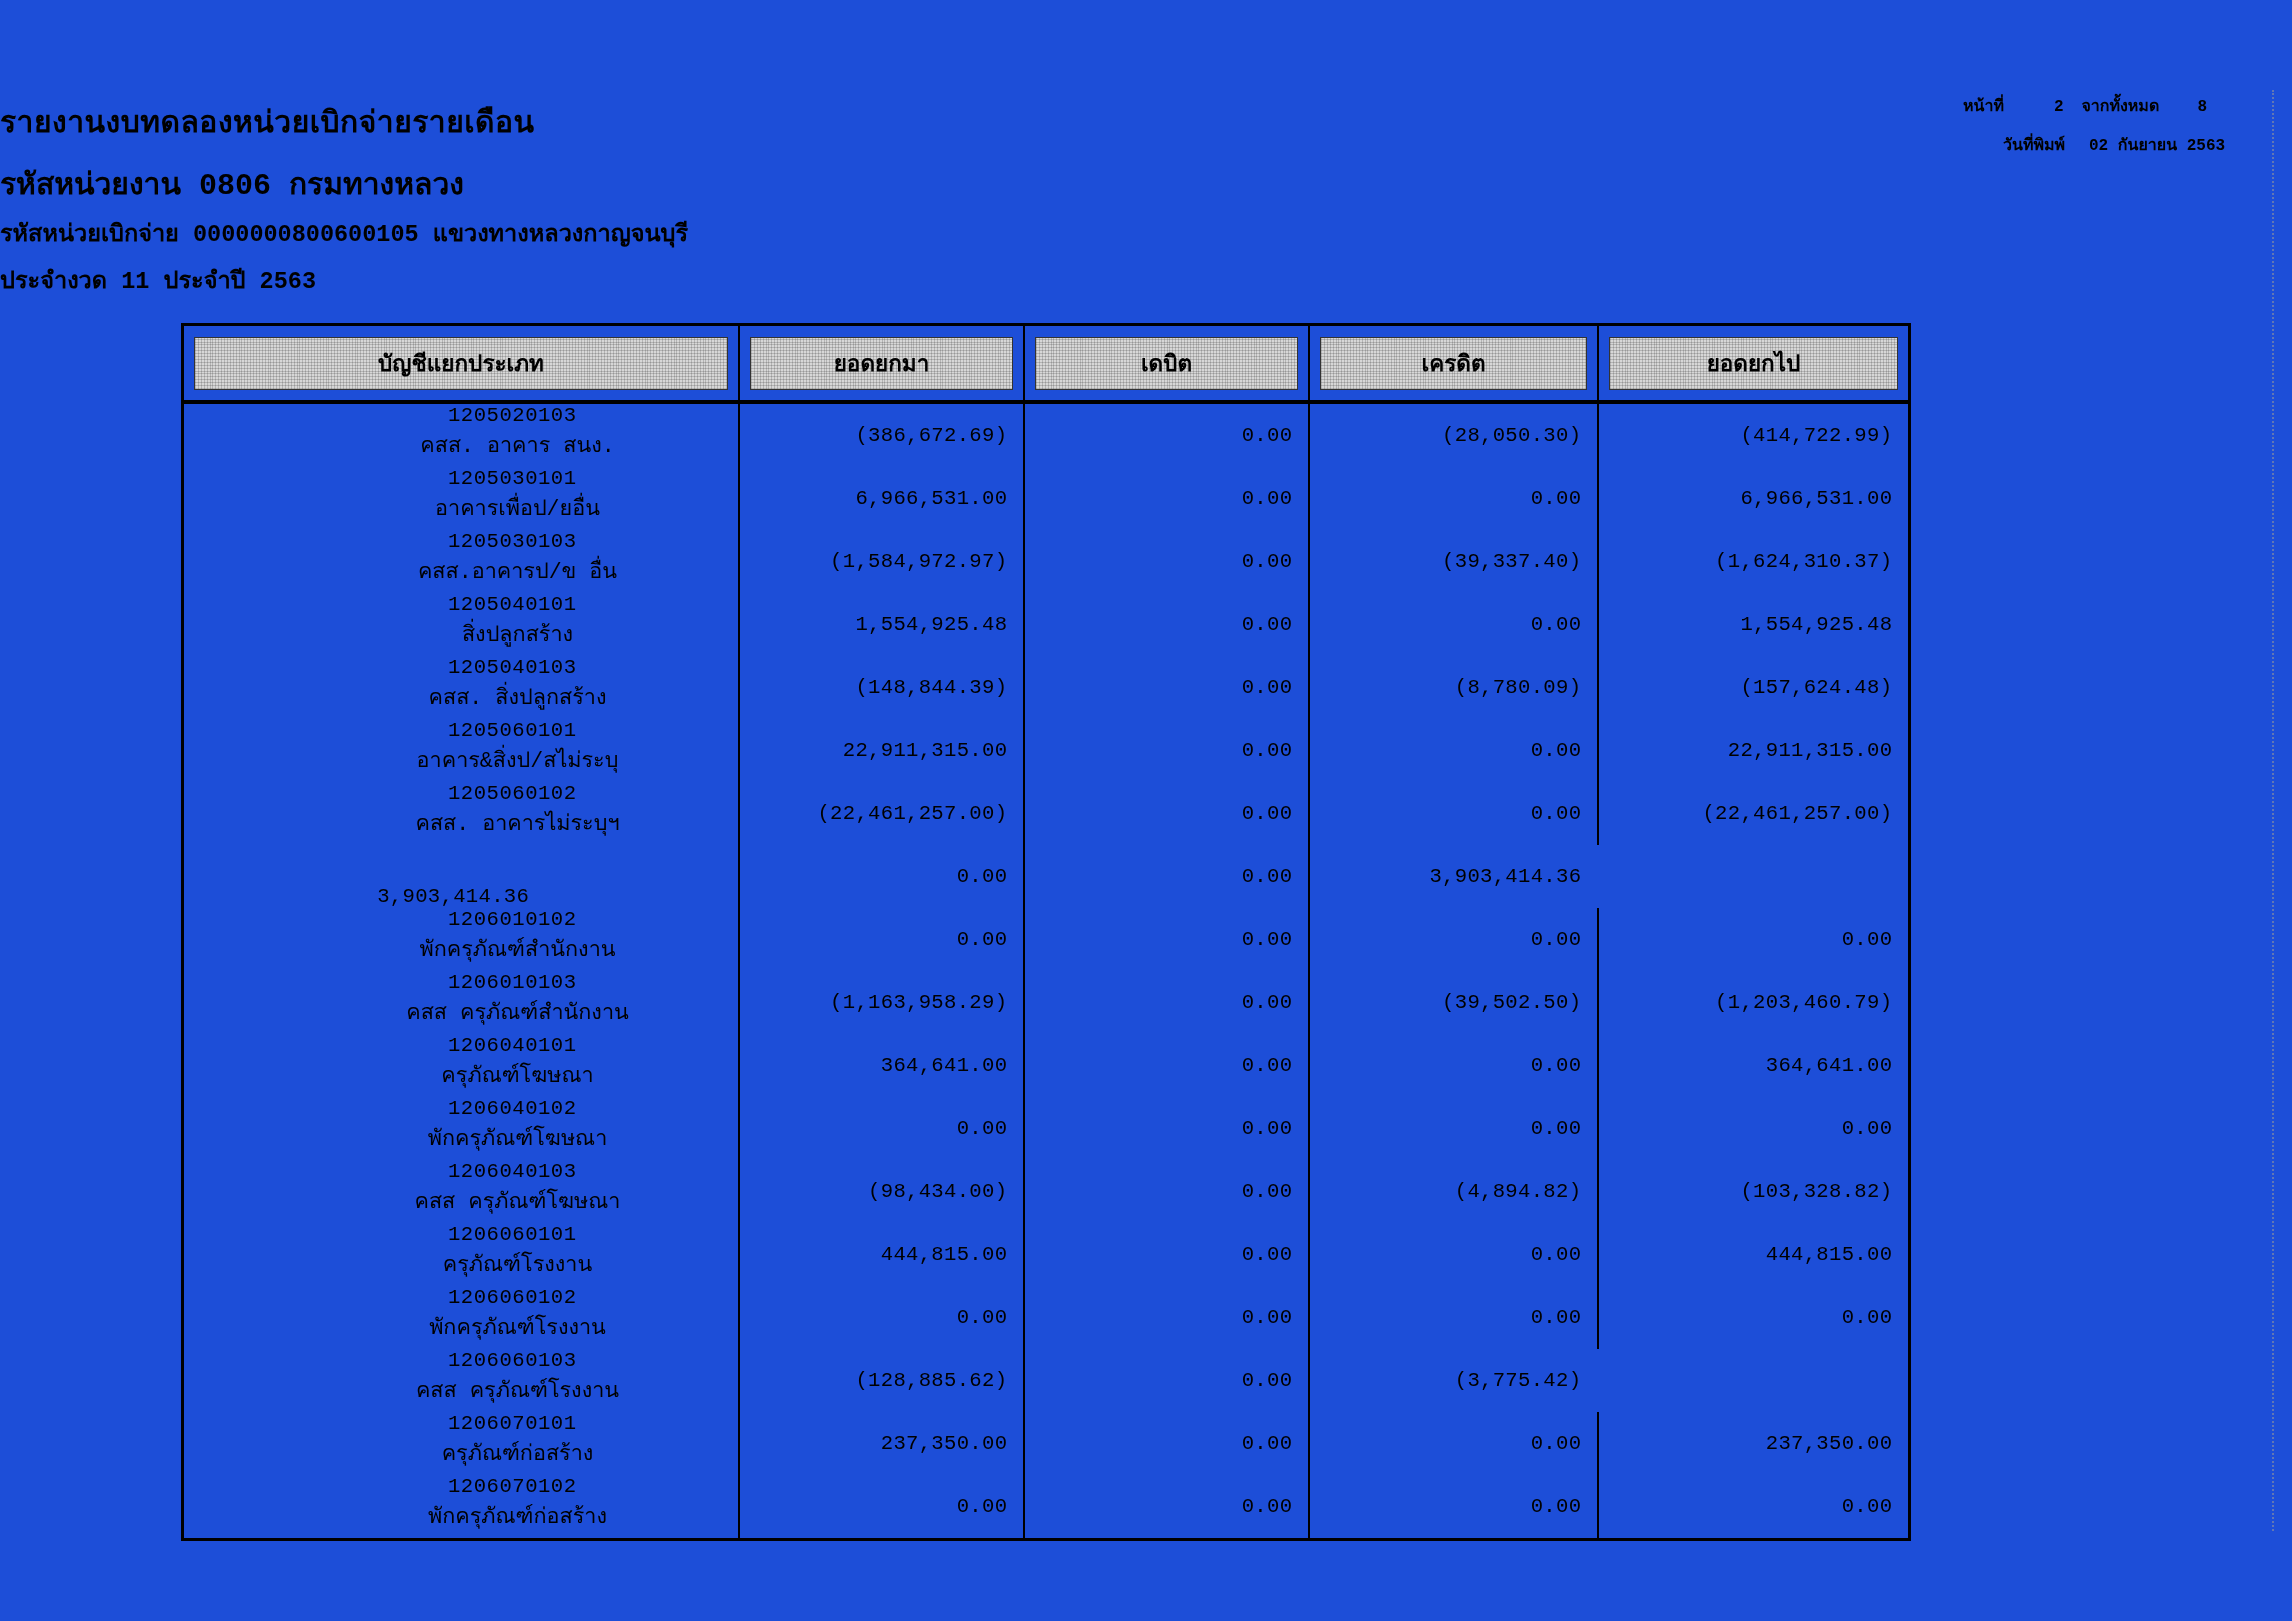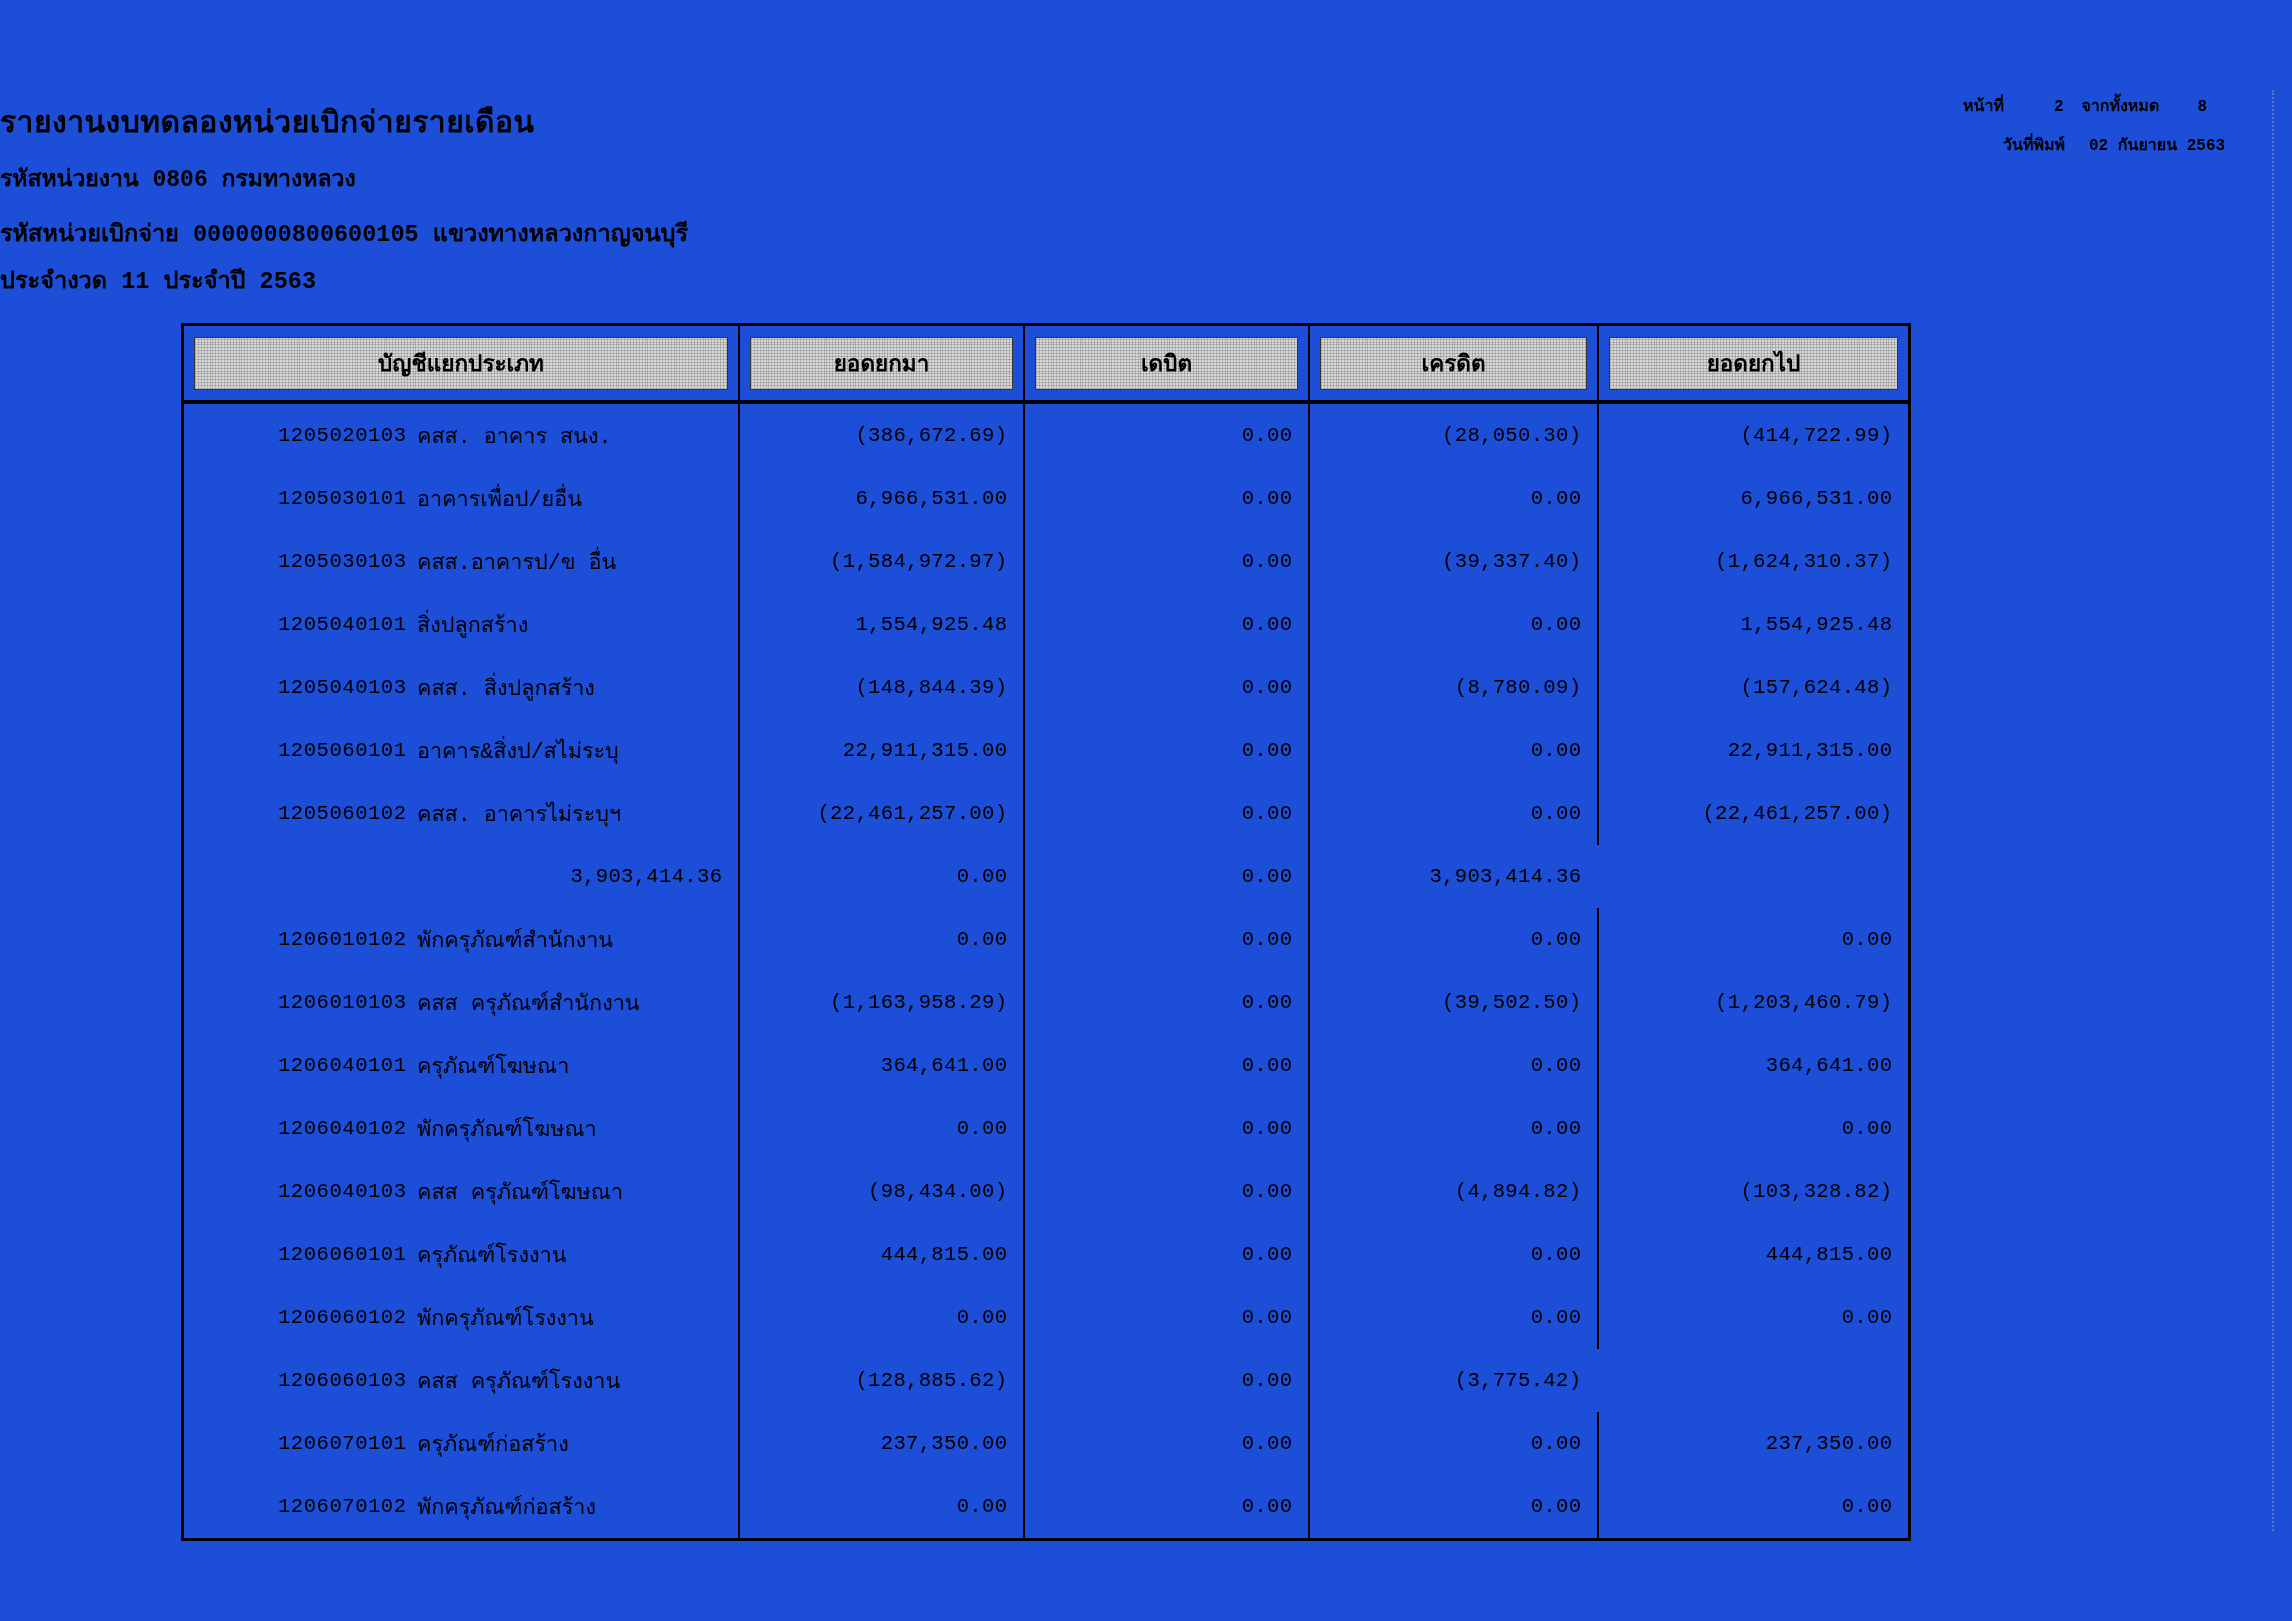--- a/index.html
+++ b/index.html
@@ -5,21 +5,21 @@
   html,body { margin:0; padding:0; background:#e8e8e8; }
   .page {
     position:relative;
     width:2293px; height:1621px;
     background:#1d4ed8;
     font-family:Liberation Mono, monospace;
     color:#000;
     overflow:hidden;
   }
   .doc-title    { position:absolute; left:0; width:100%; top:98px; font-size:30px; font-weight:bold; letter-spacing:0.5px; }
-  .doc-sub1     { position:absolute; left:0; width:100%; top:160px; font-size:23px; font-weight:bold; }
+  .doc-sub1     { position:absolute; left:0; width:100%; top:160px; font-size:30px; font-weight:bold; }
   .doc-sub2     { position:absolute; left:0; width:100%; top:214px; font-size:23.5px; font-weight:bold; }
   .doc-sub3     { position:absolute; left:0; width:100%; top:261px; font-size:23.5px; font-weight:bold; }
 
   
   .page-info { position:absolute; left:1963px; top:93px; font-size:16px; font-weight:bold; white-space:nowrap; }
   .page-info .row { display:flex; align-items:baseline; margin-bottom:13.7px; }
   .pi-l1 { width:91px; }
   .pi-v1 { width:27.4px; }
   .pi-l2 { width:116px; }
   .pi-l3 { width:86px;margin-left:40px; }
@@ -49,21 +49,21 @@
     background-color:#d7d7d7;
     background-image:
       repeating-linear-gradient(0deg,  rgba(0,0,0,.16) 0 1px, transparent 1px 2.9px),
       repeating-linear-gradient(90deg, rgba(0,0,0,.16) 0 1px, transparent 1px 2.9px);
     display:flex; align-items:center; justify-content:center;
     font-size:22.5px; font-weight:bold;
   }
   .tbody { }
   .tr { height:63px; }
   .td { border-left:2px solid #000; display:flex; align-items:center; box-sizing:border-box; font-size:21.6px; }
-  .td:first-child { border-left:none; }
+  .td:first-child { border-left:none;flex-direction:column; }
   .td.account { padding-left:94px; }
   .account .code { width:120px; flex:0 0 auto; font-size:20.6px; letter-spacing:0.5px; }
   .account .acc-name { margin-left:19px; font-size:21.6px; }
   .td.num { justify-content:flex-end; padding-right:15.7px; font-size:20.6px; letter-spacing:0.3px; }
 </style>
 </head>
 <body>
 
 <div class="page">
 

